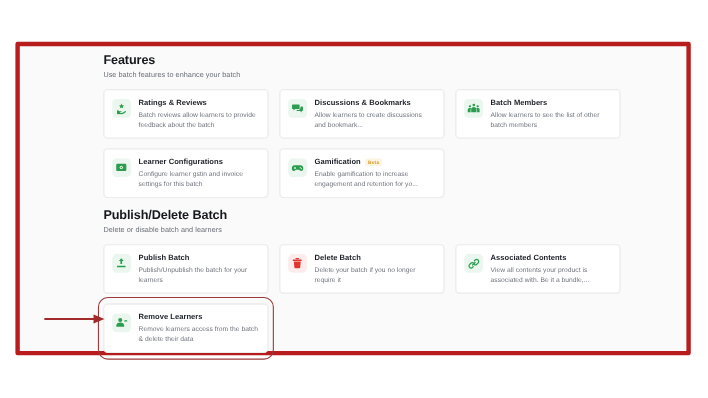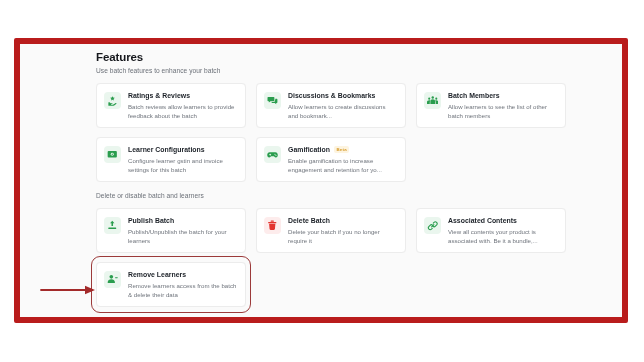--- a/index.html
+++ b/index.html
@@ -21,21 +21,21 @@
   }
 
   
   .panel {
     position: absolute;
     left: 14px;
     top: 38px;
     width: 614px;
     height: 285px;
     background: #fafafa;
-    border: 6px solid #b91c1c;
+    border: 4px solid #b91c1c;
     border-radius: 2px;
     box-sizing: border-box;
   }
 
   .panel-inner {
     position: absolute;
     left: 76px;
     top: 6px;
     width: 470px;
   }
@@ -243,20 +243,21 @@
                 <div class="card-title">
                   <span>Gamification</span>
                   <span class="badge">Beta</span>
                 </div>
                 <div class="card-desc">Enable gamification to increase engagement and retention for yo...</div>
               </div>
             </div>
           </div>
         </div>
         <div class="section">
+          <div class="section-title">Publish/Delete Batch</div>
           <div class="section-sub">Delete or disable batch and learners</div>
           <div class="card-row">
             <div class="card">
               <div class="card-icon">
                 <svg width="10.5" height="10.5" viewBox="0 0 24 24" fill="#2a9d4e">
         <path d="M12 1.8l5 5.6h-3.2v6.2h-3.6V7.4H7z"></path>
         <rect x="3" y="17.2" width="18" height="3.3" rx="1.2"></rect>
       </svg>
               </div>
               <div class="card-body">

